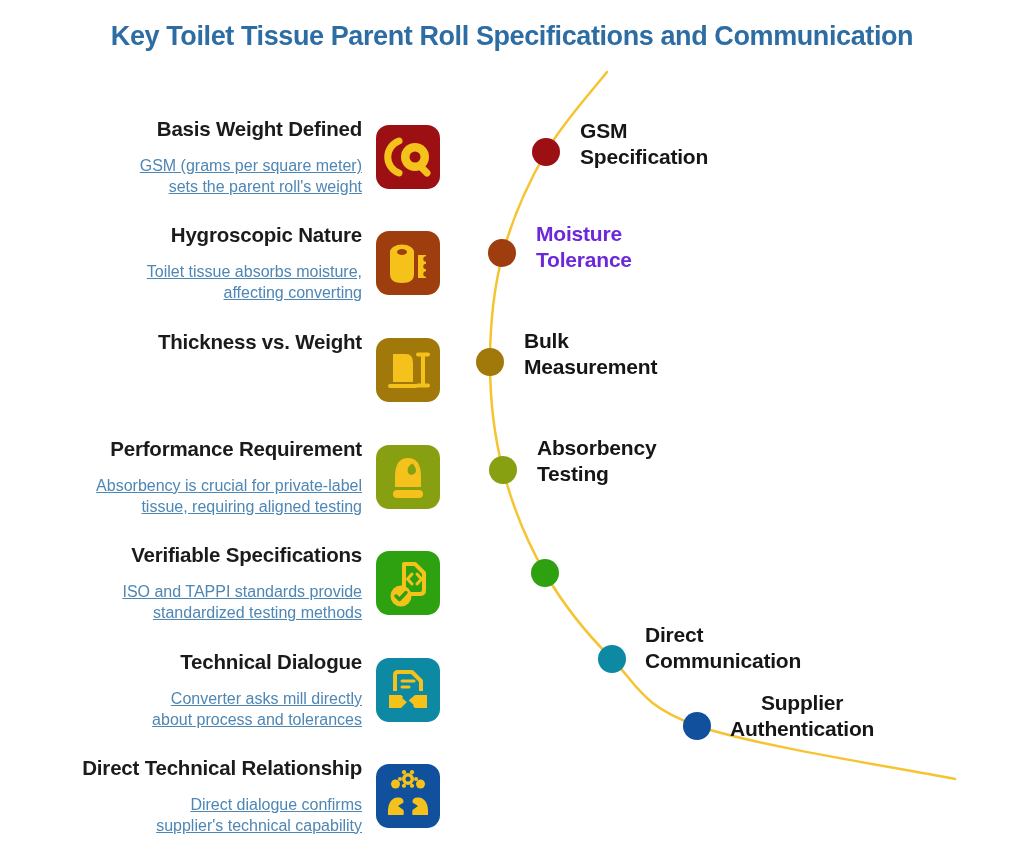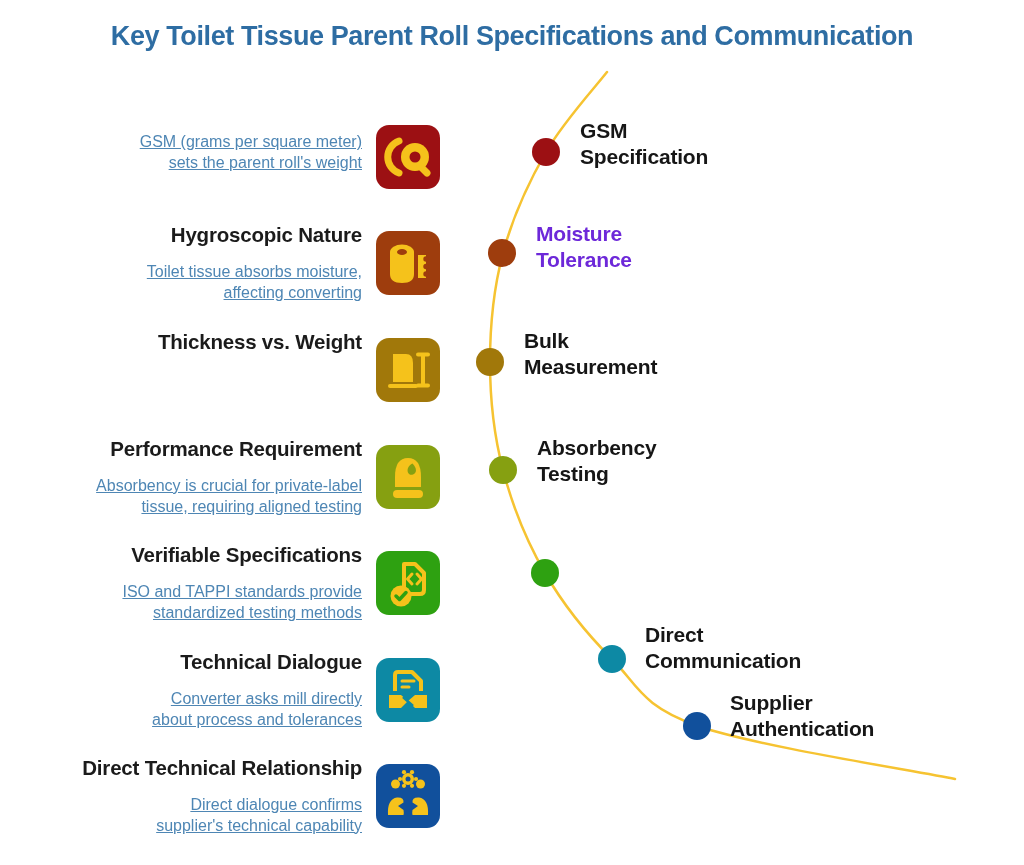--- a/index.html
+++ b/index.html
@@ -50,20 +50,21 @@
 </style>
 </head>
 <body>
 
 <div id="canvas">
 
   <div class="main-title" style="color: rgb(46, 109, 163);">Key Toilet Tissue Parent Roll Specifications and Communication</div>
 
   <div class="row r1" style="top:111px">
     <div class="row-text">
+      <div class="row-title">Basis Weight Defined</div>
       <div class="row-desc" style="color: rgb(78, 134, 180);">GSM (grams per square meter) sets the parent roll's weight</div>
     </div>
     <div class="row-icon" style="background-color: rgb(156, 16, 19); --icon-bg: #9C1013; color: rgb(245, 194, 27);">
       <svg viewBox="0 0 64 64">
         <path d="M23 16 A17 17 0 0 0 23 48" fill="none" stroke="currentColor" stroke-width="7" stroke-linecap="round"></path>
         <circle cx="39" cy="32" r="14" fill="currentColor"></circle>
         <circle cx="39" cy="32" r="5.5" style="fill:var(--icon-bg)"></circle>
         <path d="M44 41 L51 48" stroke="currentColor" stroke-width="7" stroke-linecap="round" fill="none"></path>
       </svg>
     </div>
@@ -204,18 +205,18 @@
     <div>Measurement</div>
   </div>
   <div class="ms-label" style="left: 537px; top: 435px; color: rgb(22, 22, 22);">
     <div>Absorbency</div>
     <div>Testing</div>
   </div>
   <div class="ms-label" style="left: 645px; top: 622px; color: rgb(22, 22, 22);">
     <div>Direct</div>
     <div>Communication</div>
   </div>
-  <div class="ms-label" style="left: 730px; top: 690px; color: rgb(22, 22, 22);">
+  <div class="ms-label" style="left: 730px; top: 690px; color: rgb(22, 22, 22); text-align: center;">
     <div>Supplier</div>
     <div>Authentication</div>
   </div>
 
 </div>
 
 </body></html>

